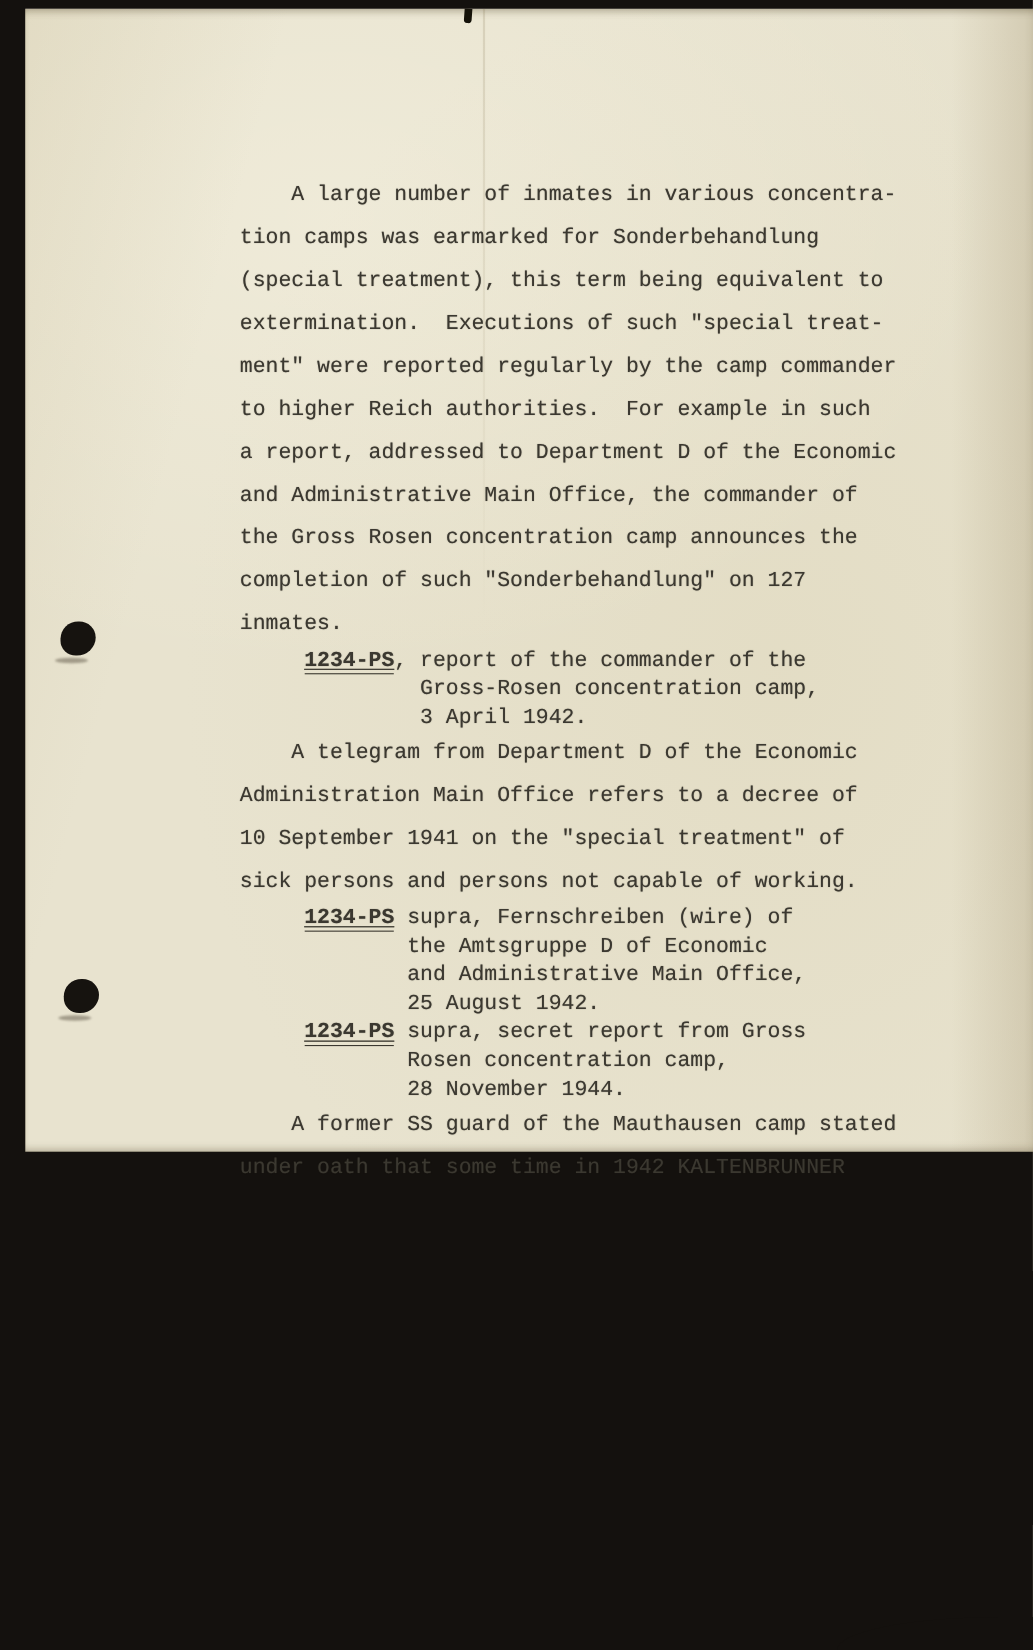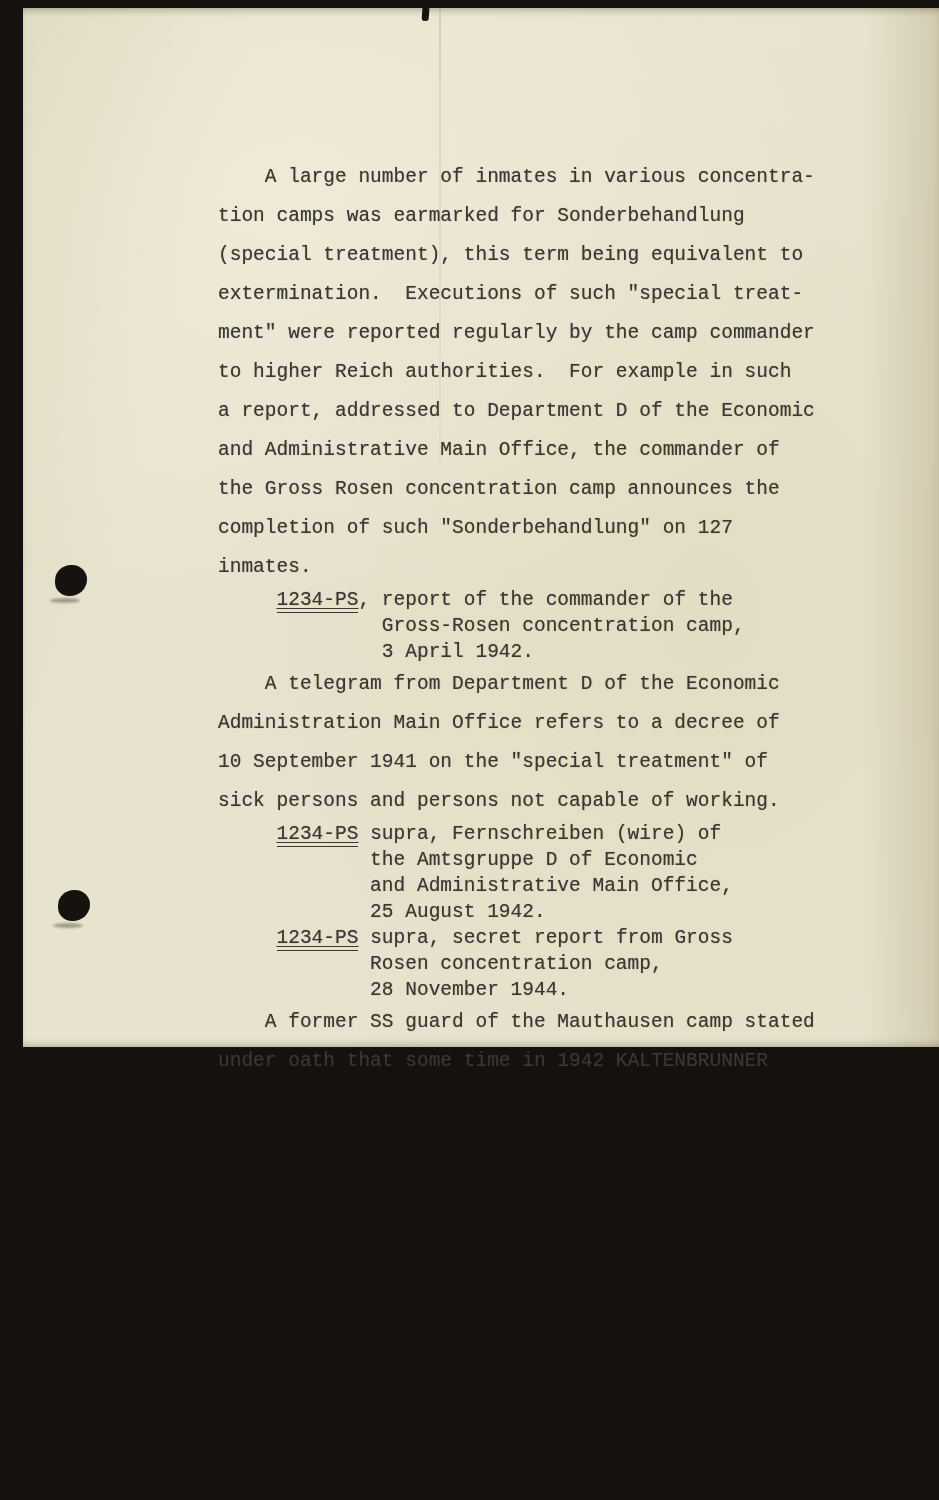--- a/index.html
+++ b/index.html
@@ -34,20 +34,21 @@
     text-shadow: 0 0 1px rgba(59,56,48,0.55);
   }
   .para { line-height: 39px; }
   .citation { line-height: 26px; }
   .ref {
     text-decoration: underline;
     text-decoration-thickness: 1.4px;
     text-underline-offset: 3px;
     border-bottom: 1.6px solid currentColor;
     padding-bottom: 1px;
+    font-weight: bold;
   }
   .page-number { margin-top: 25px; padding-left: 234px; line-height: 27px; }
 
   .punch {
     position: absolute;
     width: 32px; height: 31px;
     background: #16130f;
     border-radius: 52% 48% 55% 45%;
   }
   .punch::after {

